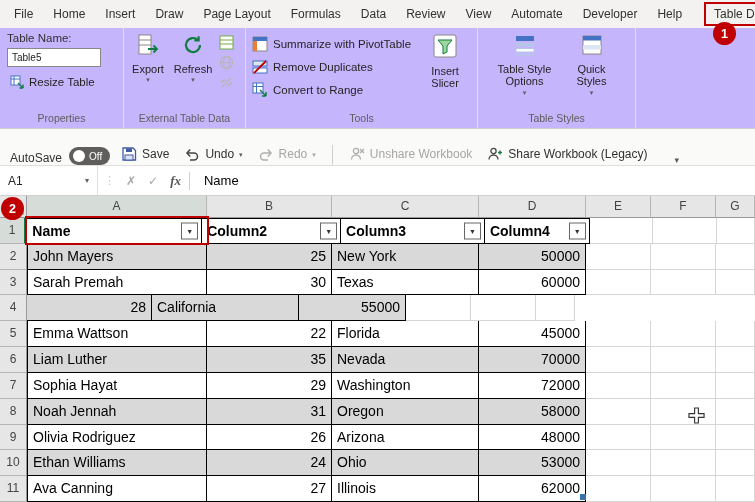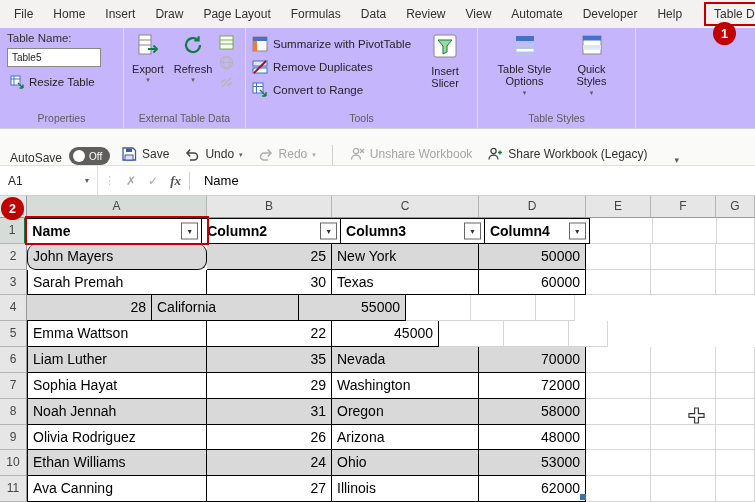--- a/index.html
+++ b/index.html
@@ -342,21 +342,21 @@
           <div class="cell th first" style="width: 180px;"><span>Name</span><span class="filterbtn">▼</span></div>
           <div class="cell th" style="width: 142px;"><span>Column2</span><span class="filterbtn">▼</span></div>
           <div class="cell th" style="width: 147px;"><span>Column3</span><span class="filterbtn">▼</span></div>
           <div class="cell th" style="width: 107px;"><span>Column4</span><span class="filterbtn">▼</span></div>
           <div class="cell empty" style="width: 65px;"></div>
           <div class="cell empty" style="width: 65px;"></div>
           <div class="cell empty" style="width: 39px;"></div>
         </div>
         <div class="grow">
           <div class="rownum">2</div>
-          <div class="cell td first band" style="width: 180px; border-radius: 9px;">John Mayers</div>
+          <div class="cell td first band" style="width: 180px;">John Mayers</div>
           <div class="cell td band num" style="width: 125px;">25</div>
           <div class="cell td band" style="width: 147px;">New York</div>
           <div class="cell td band num" style="width: 107px;">50000</div>
           <div class="cell empty" style="width: 65px;"></div>
           <div class="cell empty" style="width: 65px;"></div>
           <div class="cell empty" style="width: 39px;"></div>
         </div>
         <div class="grow">
           <div class="rownum">3</div>
           <div class="cell td first" style="width: 180px;">Sarah Premah</div>
@@ -373,20 +373,21 @@
           <div class="cell td band" style="width: 147px;">California</div>
           <div class="cell td band num" style="width: 107px;">55000</div>
           <div class="cell empty" style="width: 65px;"></div>
           <div class="cell empty" style="width: 65px;"></div>
           <div class="cell empty" style="width: 39px;"></div>
         </div>
         <div class="grow">
           <div class="rownum">5</div>
           <div class="cell td first" style="width: 180px;">Emma Wattson</div>
           <div class="cell td num" style="width: 125px;">22</div>
+          <div class="cell td" style="width: 147px;">Florida</div>
           <div class="cell td num" style="width: 107px;">45000</div>
           <div class="cell empty" style="width: 65px;"></div>
           <div class="cell empty" style="width: 65px;"></div>
           <div class="cell empty" style="width: 39px;"></div>
         </div>
         <div class="grow">
           <div class="rownum">6</div>
           <div class="cell td first band" style="width: 180px;">Liam Luther</div>
           <div class="cell td band num" style="width: 125px;">35</div>
           <div class="cell td band" style="width: 147px;">Nevada</div>

